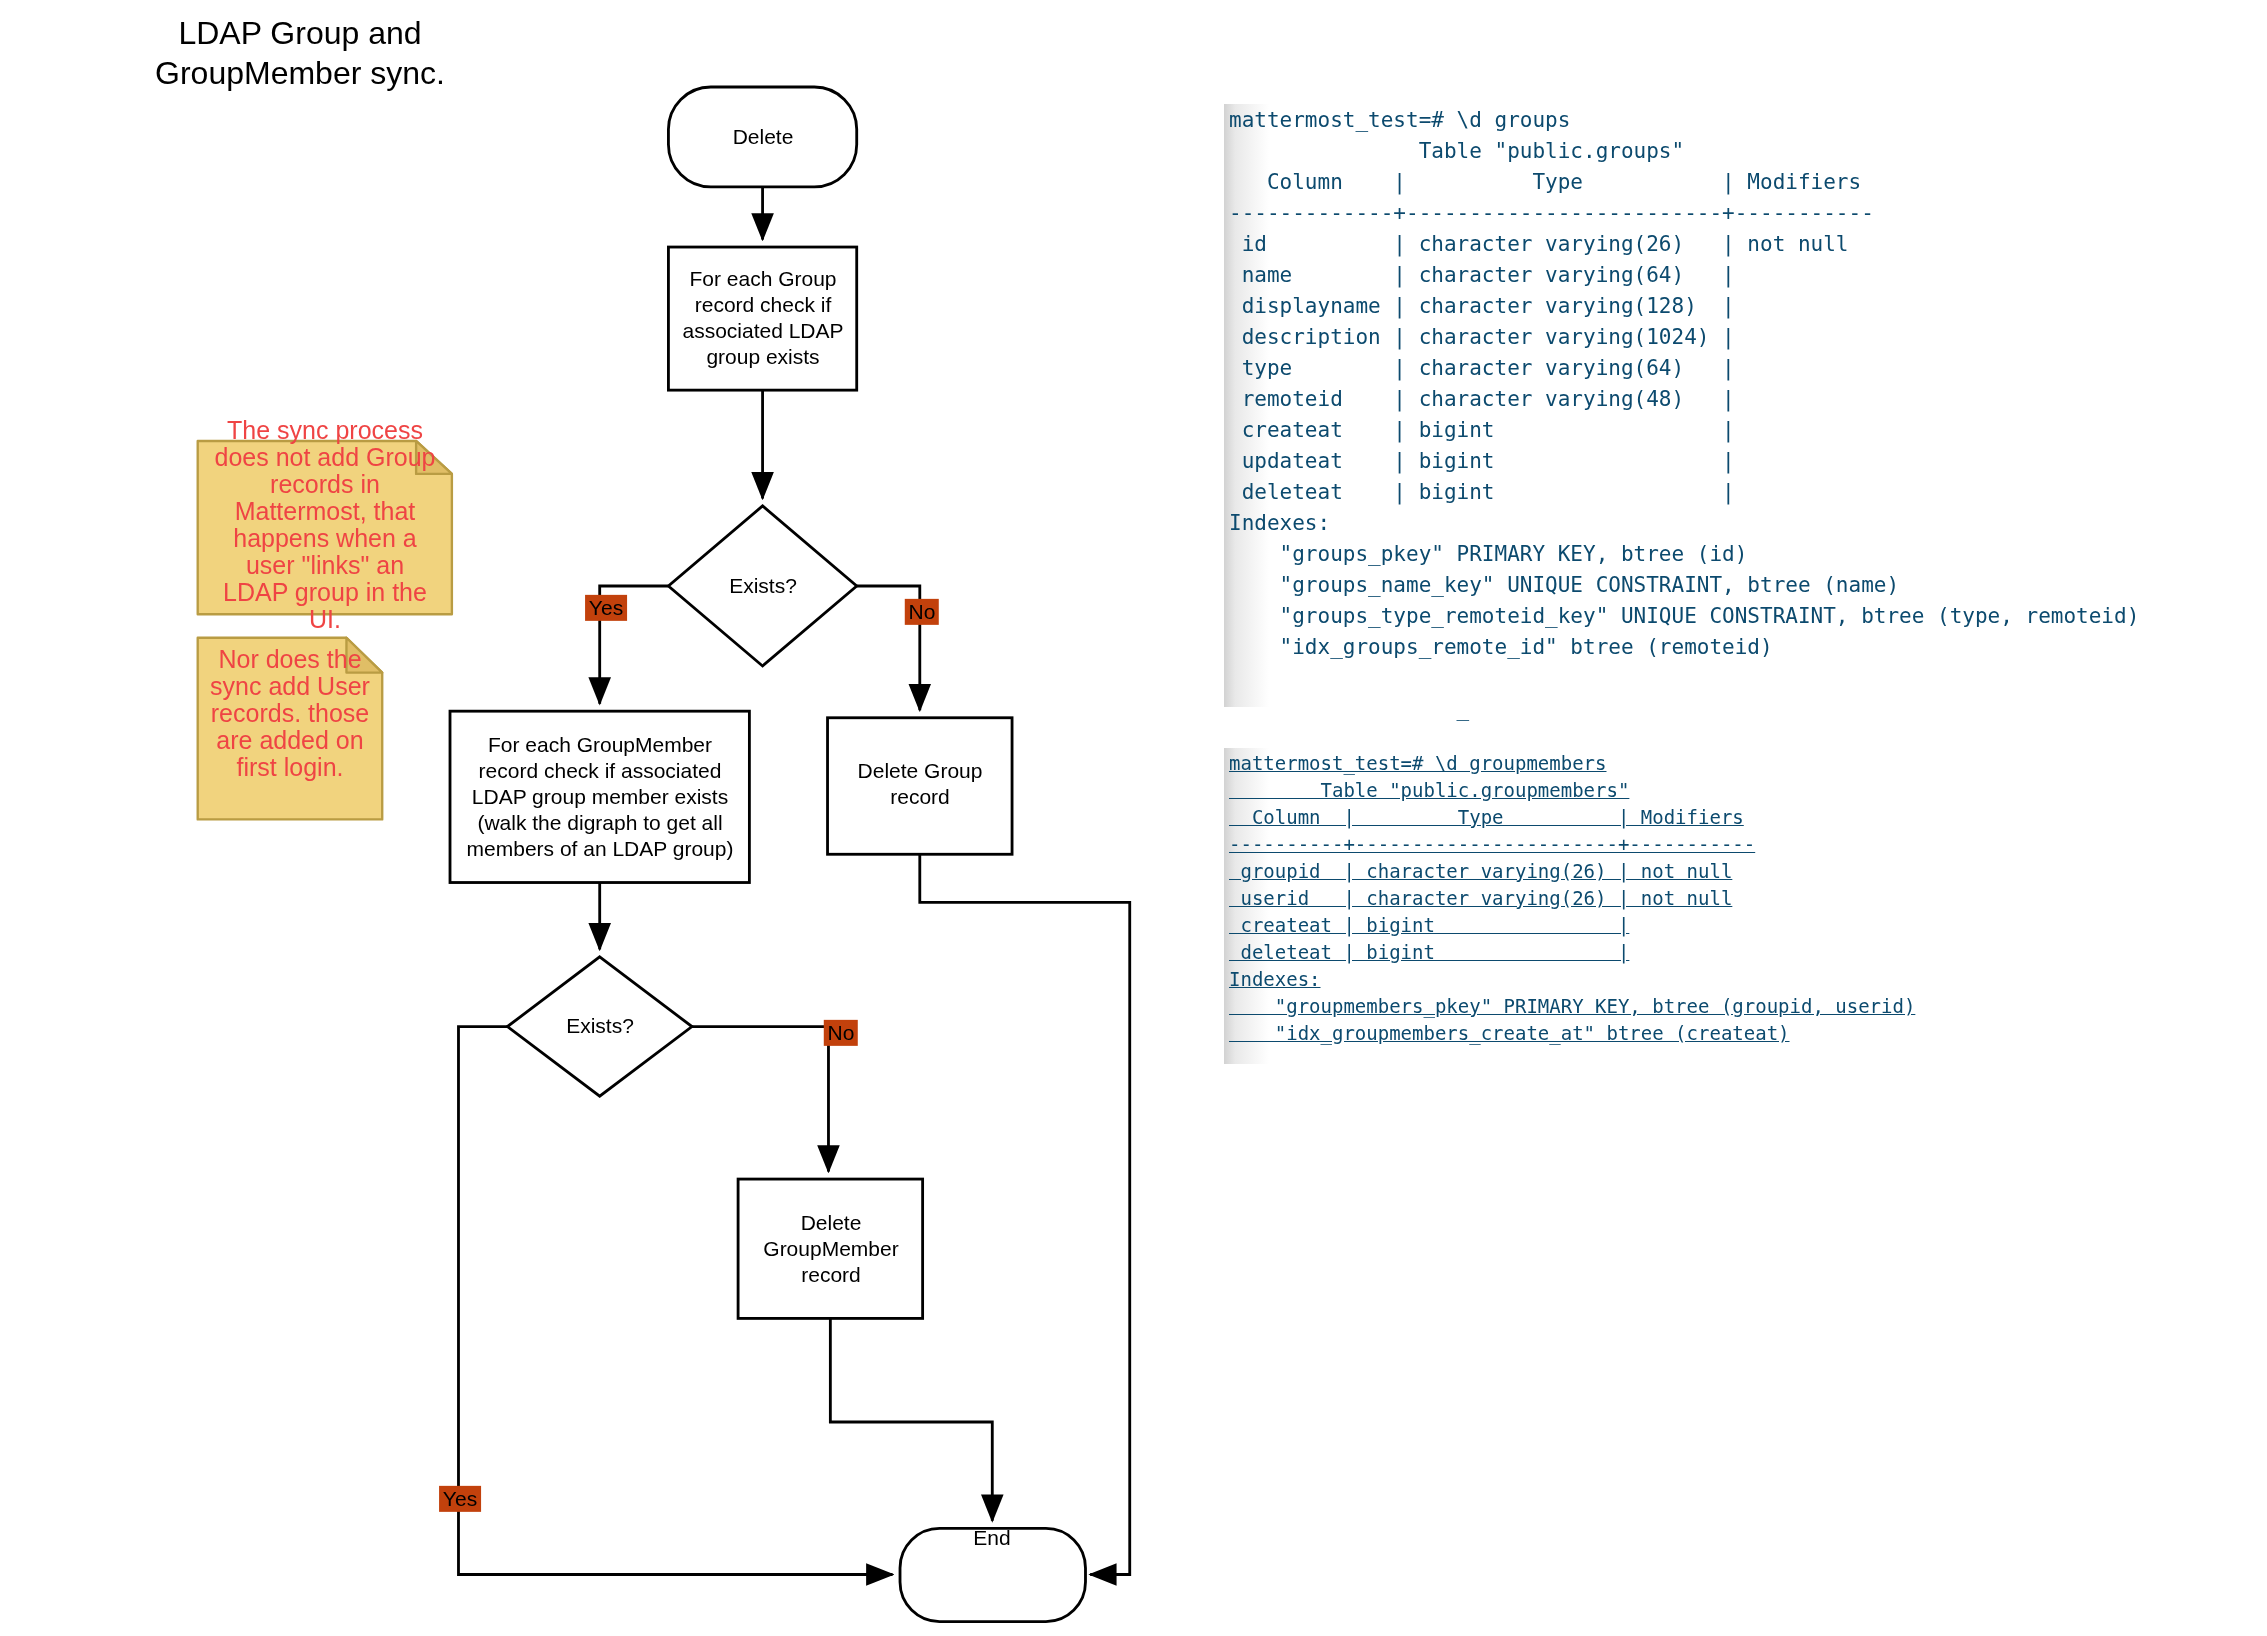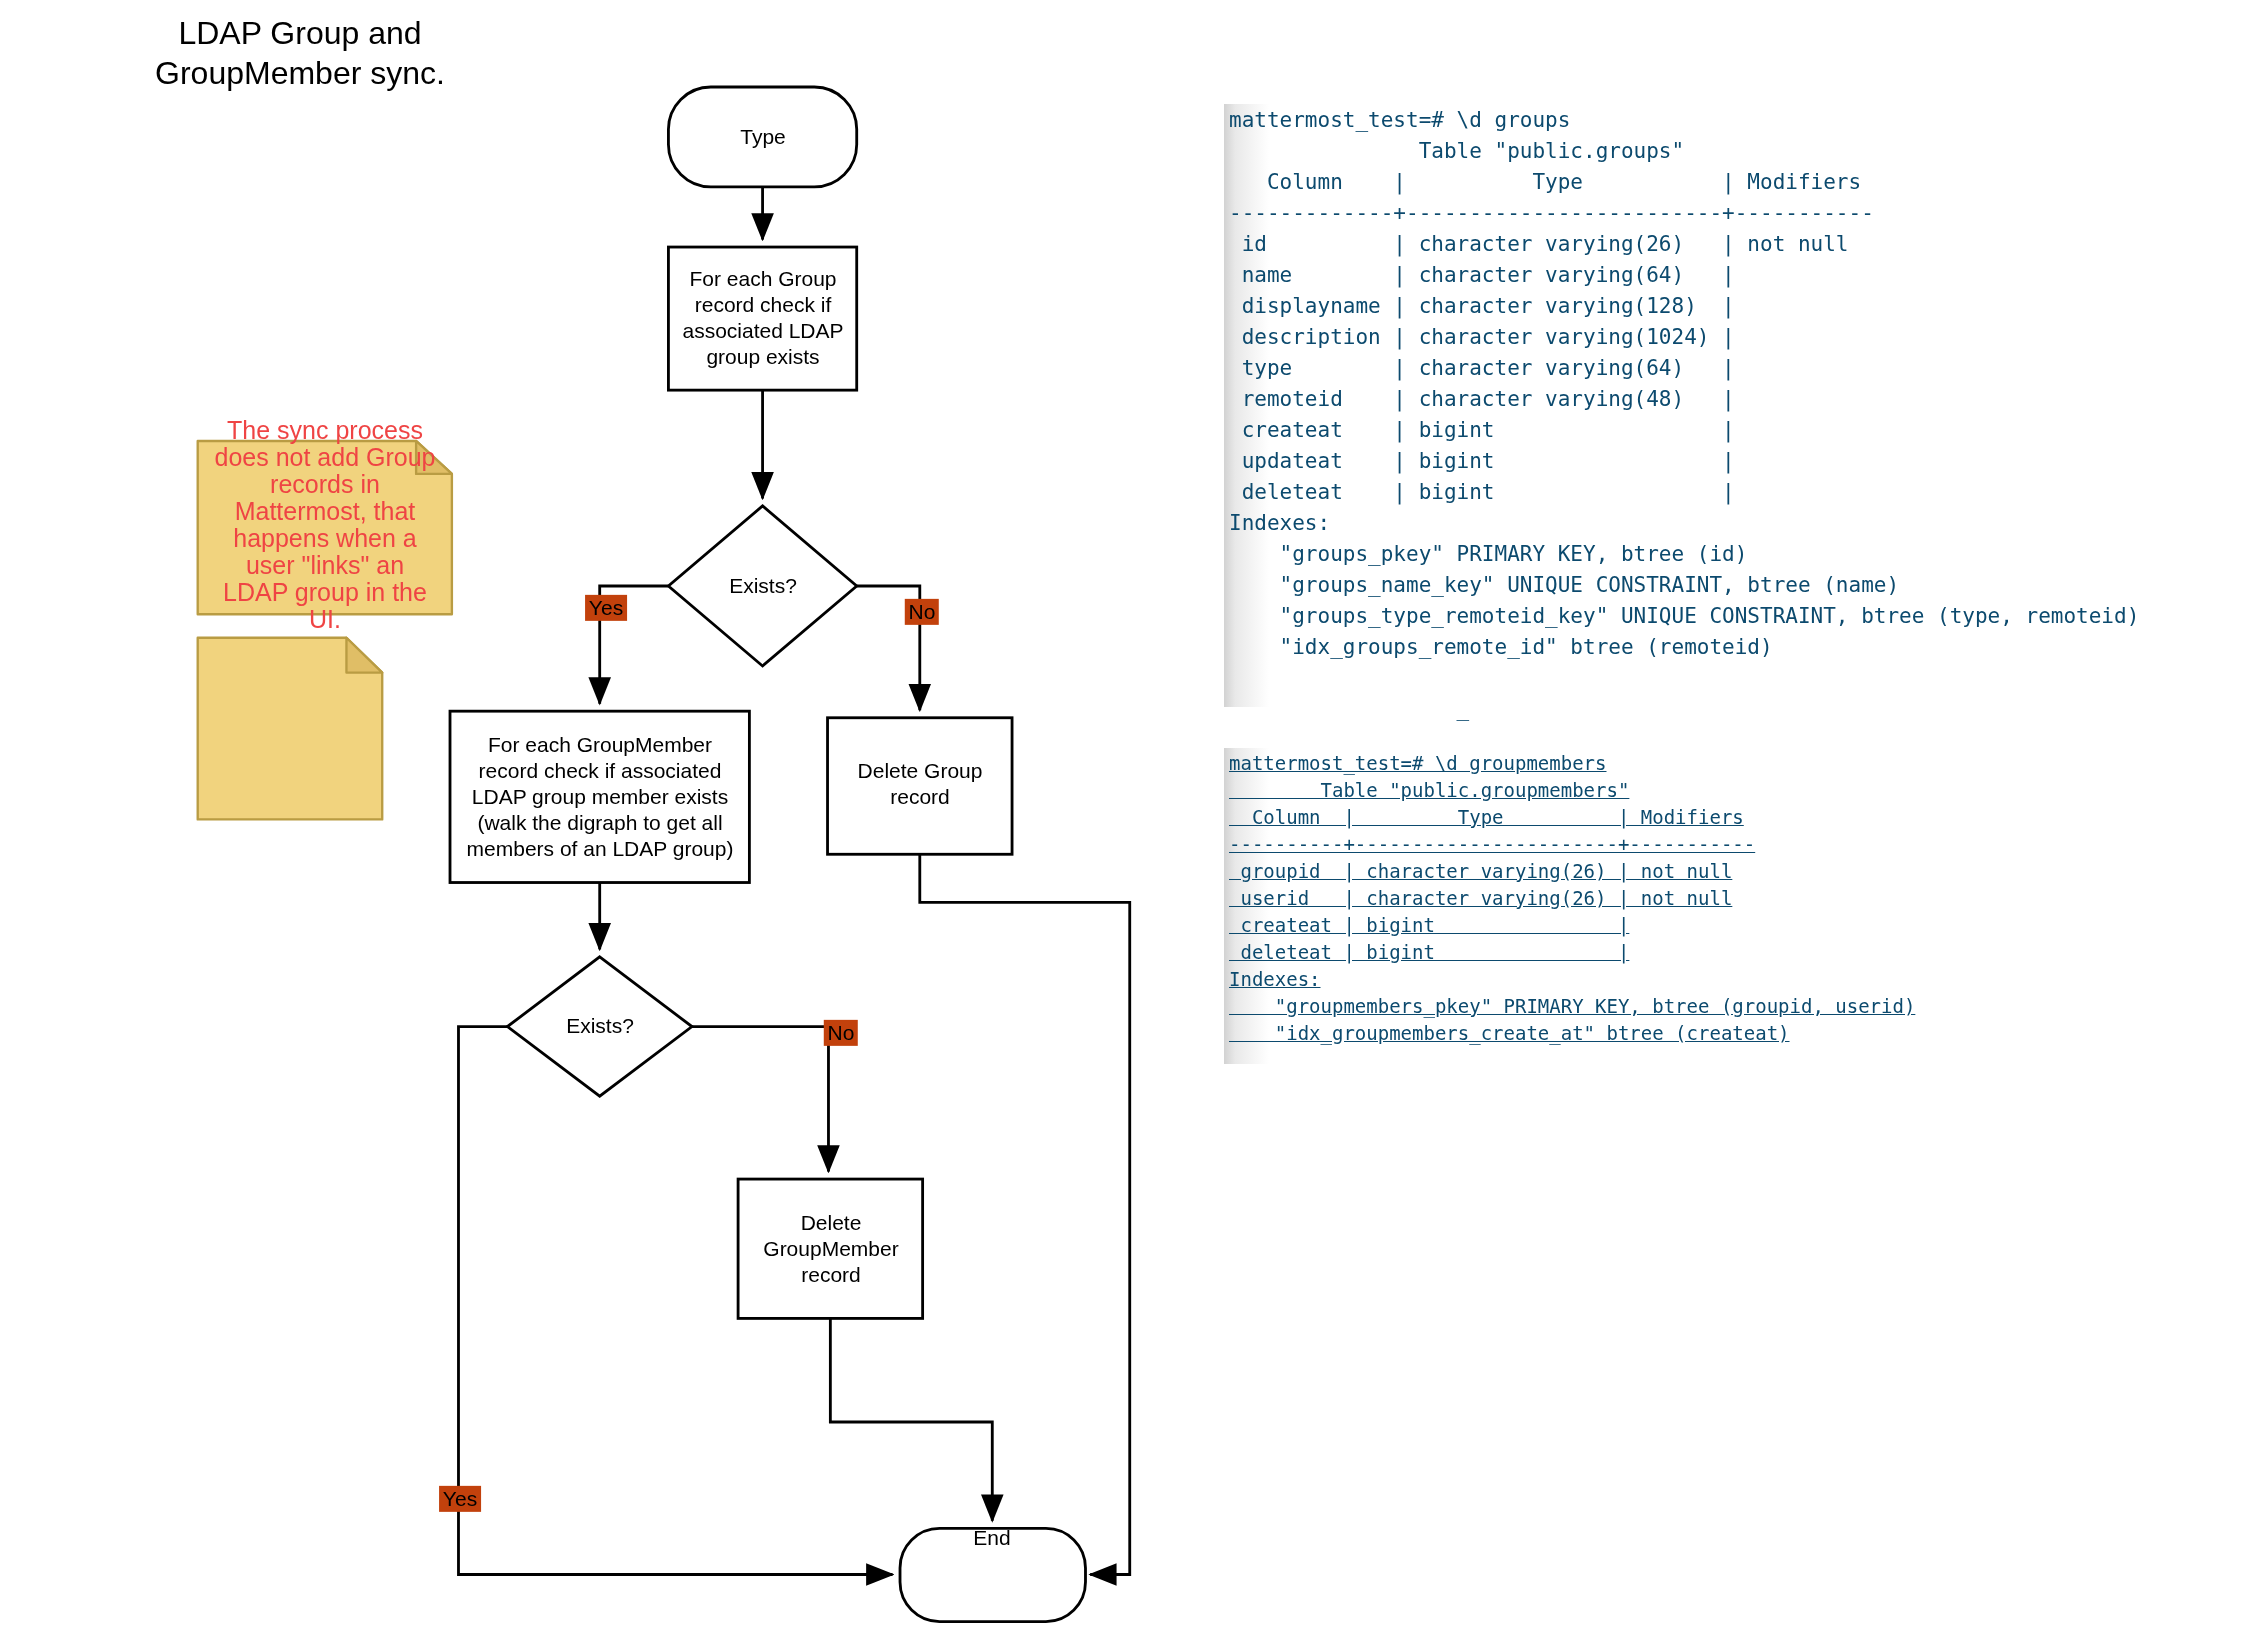--- a/index.html
+++ b/index.html
@@ -94,35 +94,36 @@
       <polygon points="210,468 442,468 480,503 480,652 210,652" fill="#f1d37e"></polygon>
       <polygon points="442,468 480,503 442,503" fill="#e0be66"></polygon>
       <polygon points="210,677 368,677 406,714 406,870 210,870" fill="#f1d37e"></polygon>
       <polygon points="368,677 406,714 368,714" fill="#e0be66"></polygon>
     </g>
   </svg>
 
   <div class="title">LDAP Group and
 GroupMember sync.</div>
 
-  <div class="node-label" style="left:763px; top:137px; width:151px;">Type</div>
+  <div class="node-label" style="left:763px; top:137px; width:151px;">Delete</div>
   <div class="node-label" style="left:763px; top:318px; width:185px;">For each Group record check if associated LDAP group exists</div>
   <div class="node-label" style="left:763px; top:586px; width:132px;">Exists?</div>
   <div class="node-label" style="left:600px; top:797px; width:282px;">For each GroupMember record check if associated LDAP group member exists (walk the digraph to get all members of an LDAP group)</div>
   <div class="node-label" style="left:920px; top:784px; width:160px;">Delete Group record</div>
   <div class="node-label" style="left:600px; top:1026px; width:132px;">Exists?</div>
   <div class="node-label" style="left:831px; top:1249px; width:160px;">Delete GroupMember record</div>
   <div class="node-label" style="left:992px; top:1538px; width:141px;">End</div>
 
   <div class="edge-label" style="left:606px; top:608px;">Yes</div>
   <div class="edge-label" style="left:922px; top:612px;">No</div>
   <div class="edge-label" style="left:460px; top:1499px;">Yes</div>
   <div class="edge-label" style="left:841px; top:1033px;">No</div>
 
   <div class="note-label" style="left:325px; top:525px; width:226px;">The sync process does not add Group records in Mattermost, that happens when a user "links" an LDAP group in the UI.</div>
+  <div class="note-label" style="left:290px; top:713px; width:166px;">Nor does the sync add User records. those are added on first login.</div>
 
   <div class="term-strip" style="left:1224px; top:104px; width:56px; height:603px;"></div>
   <pre class="terminal t1">mattermost_test=# \d groups
                Table "public.groups"
    Column    |          Type           | Modifiers
 -------------+-------------------------+-----------
  id          | character varying(26)   | not null
  name        | character varying(64)   |
  displayname | character varying(128)  |
  description | character varying(1024) |

